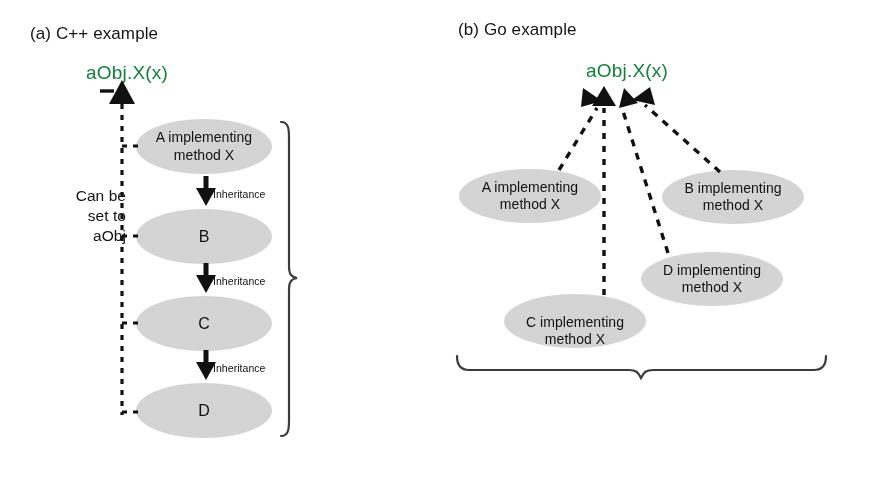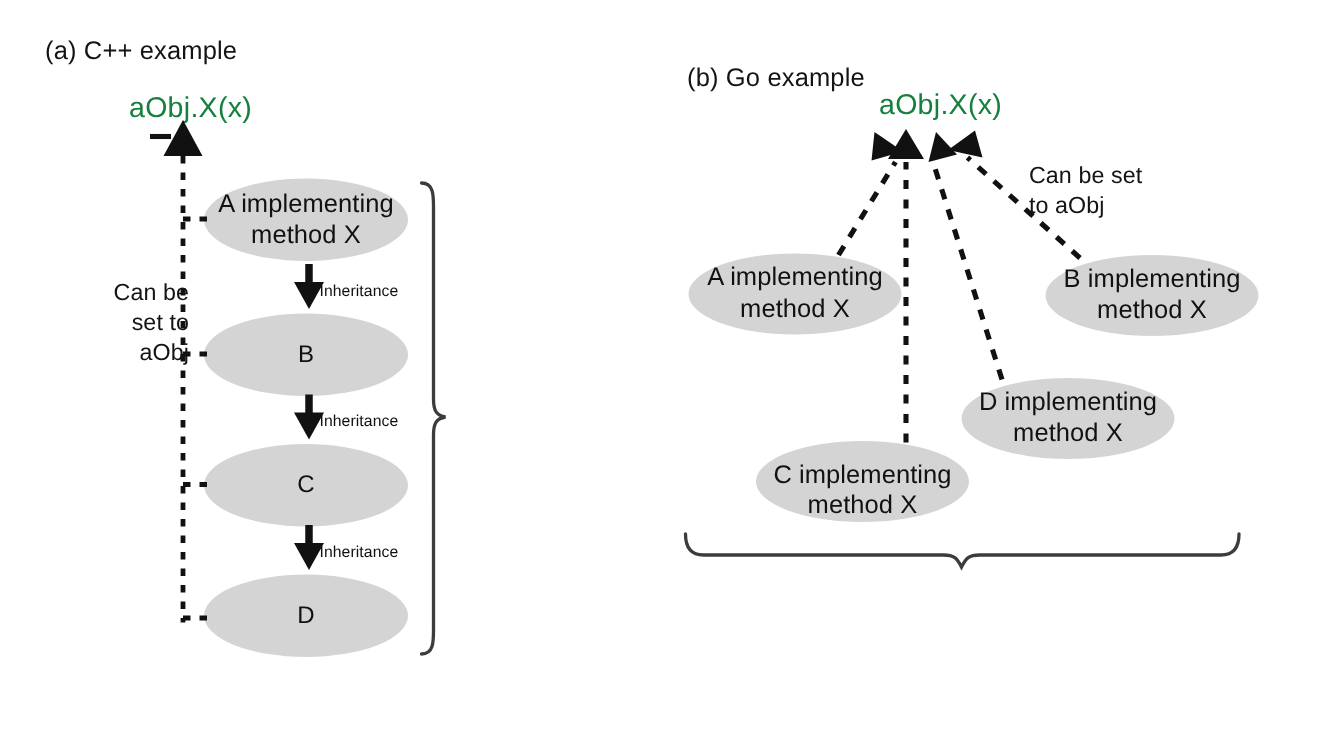--- a/index.html
+++ b/index.html
@@ -37,21 +37,21 @@
     position: absolute;
     background: #d4d4d4;
     border-radius: 50%;
     display: flex;
     align-items: center;
     justify-content: center;
     text-align: center;
     box-sizing: border-box;
   }
   .ellipse .ell-text {
-    font-size: 17px;
+    font-size: 14px;
     line-height: 1.22;
     color: #111111;
     letter-spacing: 0.05px;
     white-space: pre-line;
     padding: 0 6px;
   }
   .ellipse.big-letter .ell-text {
     font-size: 16px;
     font-weight: 400;
   }
@@ -109,34 +109,32 @@
   </div>
 
   <div class="ellipse big-letter" style="left:136px; top:383px; width:136px; height:55px;">
     <span class="ell-text">D</span>
   </div>
 
   <div class="inh-label" style="left:213px; top:188px;">Inheritance</div>
   <div class="inh-label" style="left:213px; top:275px;">Inheritance</div>
   <div class="inh-label" style="left:213px; top:362px;">Inheritance</div>
 
-  <div class="panel-title" style="left:458px; top:42px;">(b) Go example</div>
+  <div class="panel-title" style="left:458px; top:20px;">(b) Go example</div>
 
   <div class="call-label" style="left:586px; top:60px;">aObj.X(x)</div>
 
-  <div class="note" style="left:686px; top:108px; width:160px;">Can be set
-to aObj</div>
 
 
   <div class="ellipse" style="left:459px; top:169px; width:142px; height:54px;">
     <span class="ell-text">A implementing
 method X</span>
   </div>
 
-  <div class="ellipse" style="left:697px; top:170px; width:142px; height:54px;">
+  <div class="ellipse" style="left:662px; top:170px; width:142px; height:54px;">
     <span class="ell-text">B implementing
 method X</span>
   </div>
 
   <div class="ellipse" style="left:504px; top:294px; width:142px; height:54px;align-items:flex-end;">
     <span class="ell-text">C implementing
 method X</span>
   </div>
 
   <div class="ellipse" style="left:641px; top:252px; width:142px; height:54px;">

